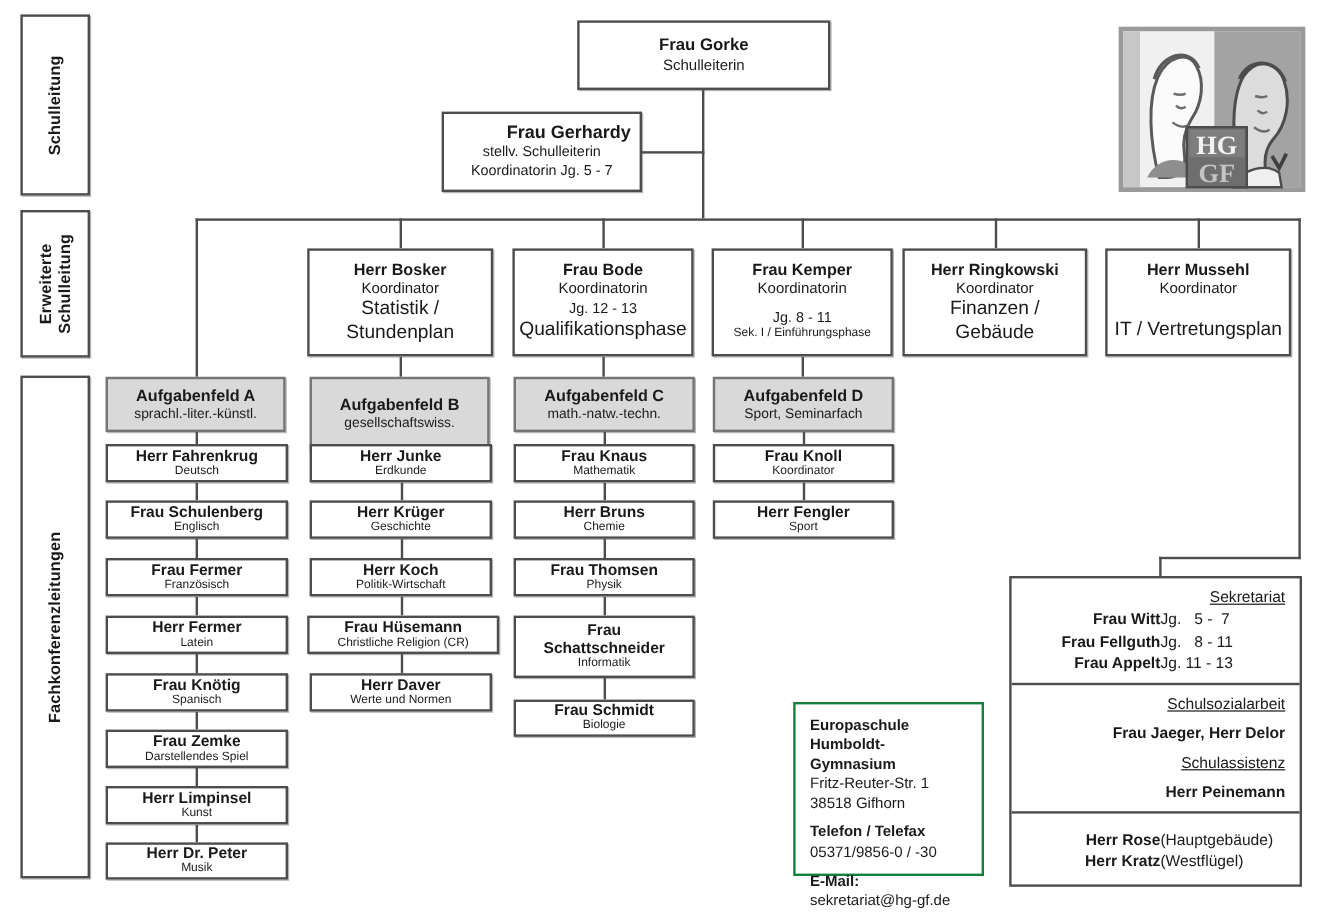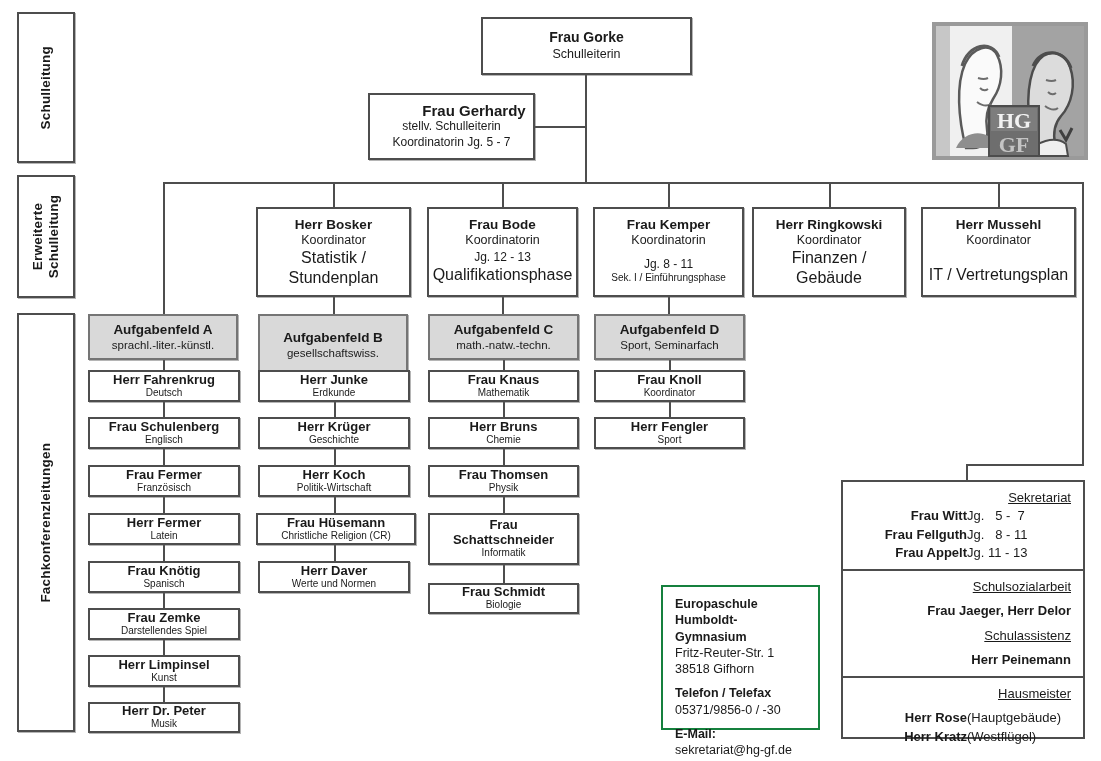--- a/index.html
+++ b/index.html
@@ -305,21 +305,20 @@
         <span class="r">Jg. 11 - 13</span>
       </div>
     </section>
     <section style="flex:0 0 98px">
       <div class="title">Schulsozialarbeit</div>
       <div class="names">Frau Jaeger, Herr Delor</div>
       <div class="title">Schulassistenz</div>
       <div class="assist">Herr Peinemann</div>
     </section>
     <section style="flex:1">
-      <div class="title">Hausmeister</div>
       <div class="ct-rows">
         <div class="row">
           <span class="n">Herr Rose</span>
           <span class="r">(Hauptgebäude)</span>
         </div>
         <div class="row">
           <span class="n">Herr Kratz</span>
           <span class="r">(Westflügel)</span>
         </div>
       </div>

